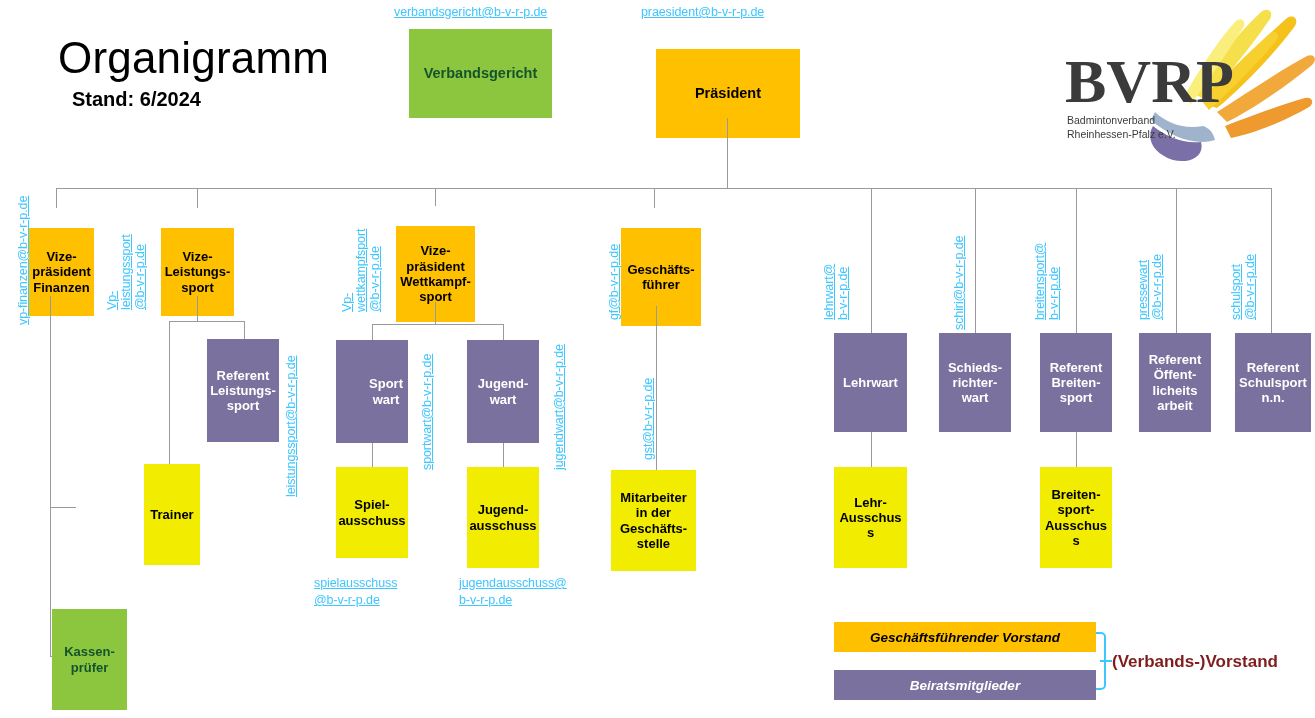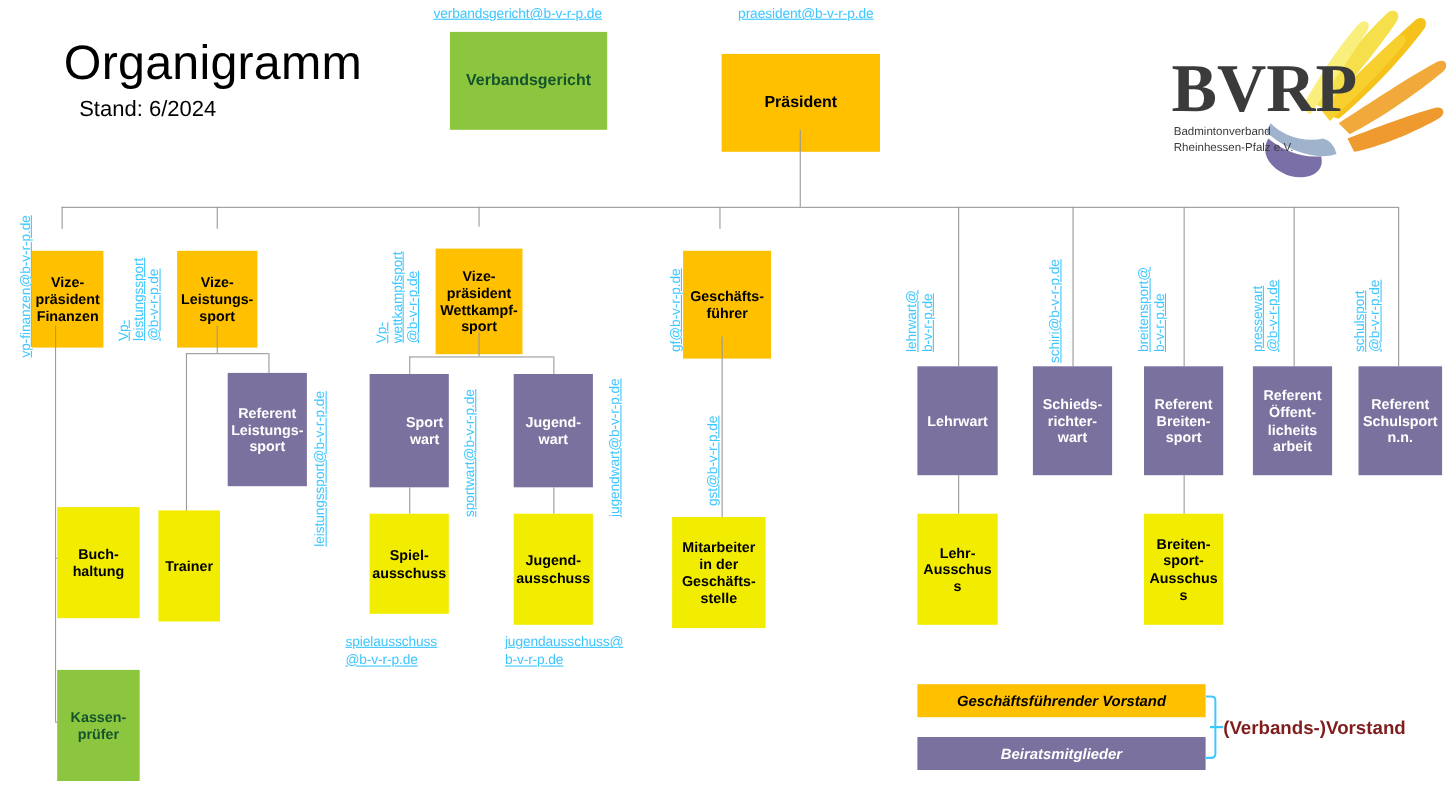--- a/index.html
+++ b/index.html
@@ -28,21 +28,21 @@
     color: #000000;
     letter-spacing: 0.2px;
     line-height: 1;
     white-space: nowrap;
   }
   .subtitle {
     position: absolute;
     left: 72px;
     top: 88px;
     font-size: 20px;
-    font-weight: 400;
+    font-weight: 700;
     color: #000000;
     white-space: nowrap;
   }
 
   
   .box {
     position: absolute;
     box-sizing: border-box;
     display: flex;
     align-items: center;
@@ -153,21 +153,21 @@
         <path d="M98 118 C110 128, 128 136, 146 134 C150 149, 134 156, 118 152 C100 146, 90 132, 98 118 Z" fill="#7B6FA8"></path>
         <path d="M96 112 C116 130, 142 138, 160 132 C158 124, 154 120, 148 118 C128 122, 110 114, 100 104 Z" fill="#9FB4CC"></path>
       </g>
     </svg>
     <div class="logo-word" style="left:10px; top:42px; font-size:62px; line-height:1;">BVRP</div>
     <div class="logo-sub" style="left:12px; top:106px;">Badmintonverband</div>
     <div class="logo-sub" style="left:12px; top:120px;">Rheinhessen-Pfalz e.V.</div>
   </div>
 
   <a class="mail h" style="left:394px; top:5px;">verbandsgericht@b-v-r-p.de</a>
-  <a class="mail h" style="left:671px; top:5px;">praesident@b-v-r-p.de</a>
+  <a class="mail h" style="left:641px; top:5px;">praesident@b-v-r-p.de</a>
 
   <div class="box green" style="left:409px; top:29px; width:143px; height:89px; font-size:14.5px; white-space:pre-line;">Verbandsgericht</div>
 
   <div class="box gold" style="left:656px; top:29px; width:144px; height:89px; font-size:14.5px; white-space:pre-line;">Präsident</div>
 
   <div class="ln lnv" style="left:727px; top:118px; height:70px;"></div>
 
   <div class="ln lnh" style="left:56px; top:188px; width:1215px;"></div>
 
   <div class="ln lnv" style="left:56px; top:188px; height:20px;"></div>
@@ -227,22 +227,20 @@
   <a class="mail vert" style="left:420px; top:470px;">sportwart@b-v-r-p.de</a>
 
   <a class="mail vert" style="left:552px; top:470px;">jugendwart@b-v-r-p.de</a>
 
   <a class="mail vert" style="left:641px; top:460px;">gst@b-v-r-p.de</a>
 
   <div class="ln lnv" style="left:50px; top:296px; height:360px;"></div>
   <div class="ln lnh" style="left:50px; top:507px; width:26px;"></div>
   <div class="ln lnh" style="left:50px; top:656px; width:26px;"></div>
 
-  <div class="box yellow" style="left:52px; top:461px; width:75px; height:101px; font-size:13px; white-space:pre-line;">Buch-
-haltung</div>
 
   <div class="box green" style="left:52px; top:609px; width:75px; height:101px; font-size:13px; white-space:pre-line;">Kassen-
 prüfer</div>
 
   <div class="ln lnv" style="left:197px; top:296px; height:25px;"></div>
   <div class="ln lnh" style="left:169px; top:321px; width:75px;"></div>
   <div class="ln lnv" style="left:169px; top:321px; height:146px;"></div>
   <div class="ln lnv" style="left:244px; top:321px; height:18px;"></div>
 
   <div class="box purple" style="left:207px; top:339px; width:72px; height:103px; font-size:13px; white-space:pre-line;">Referent

